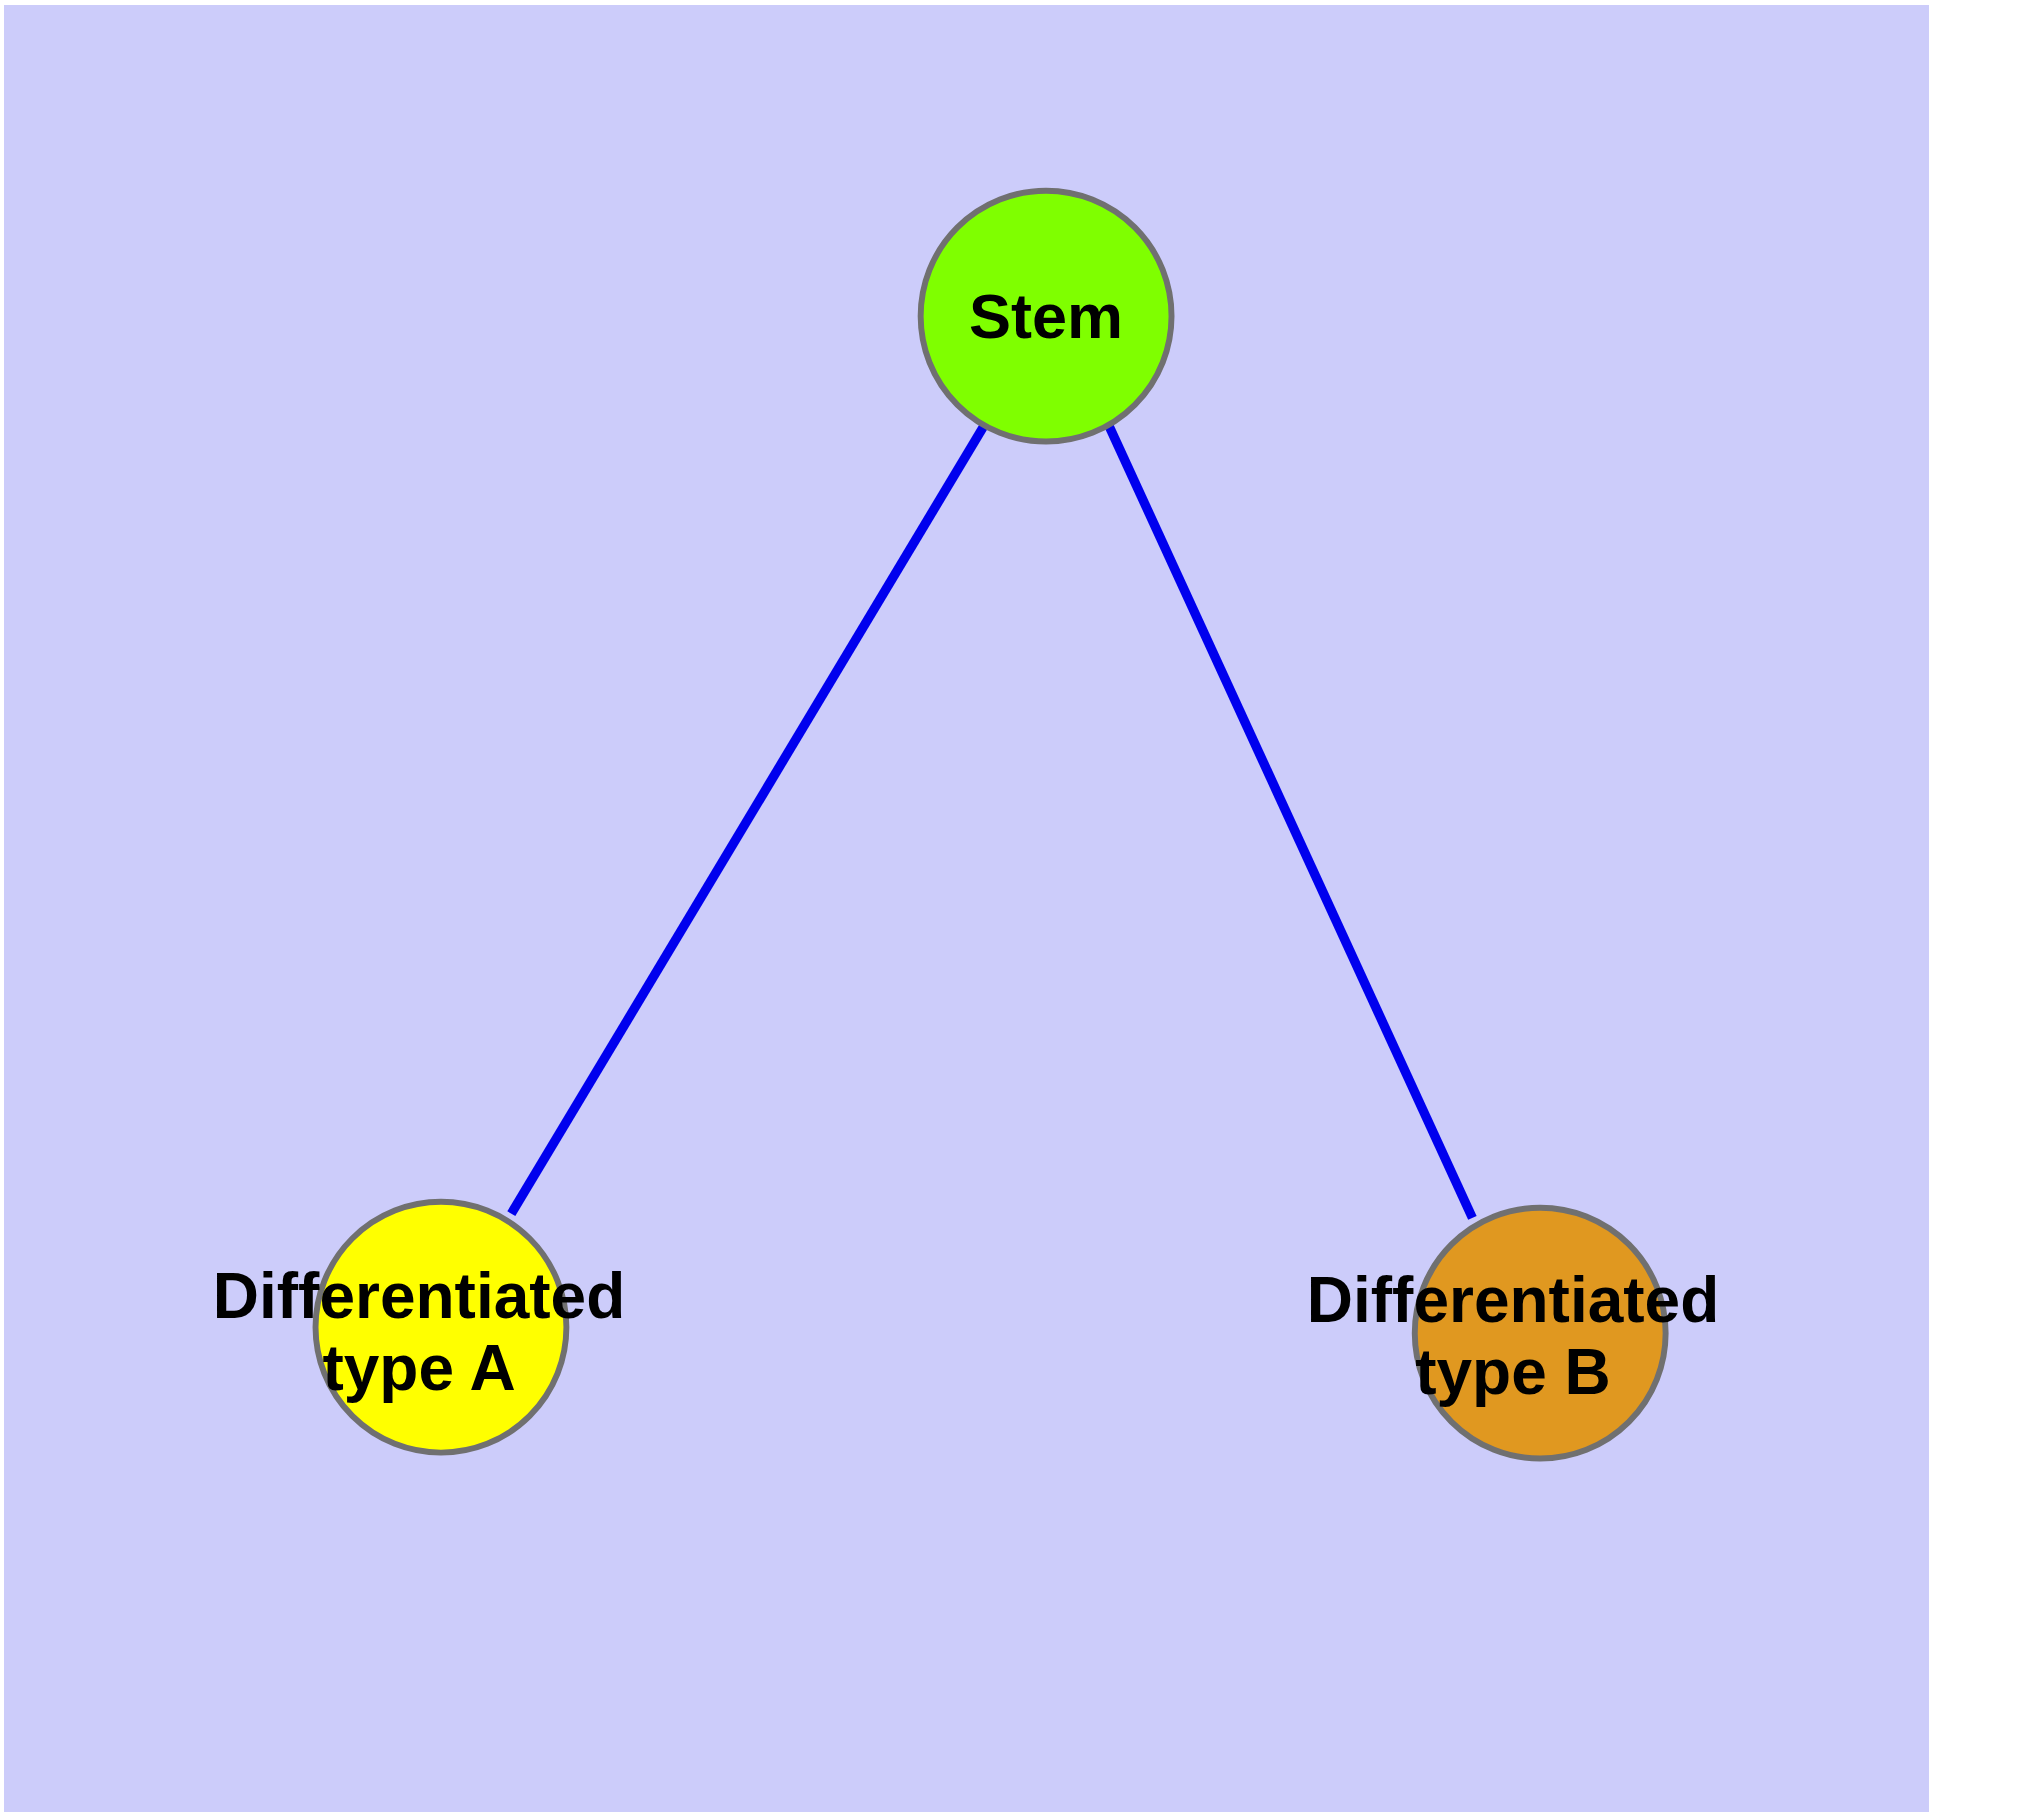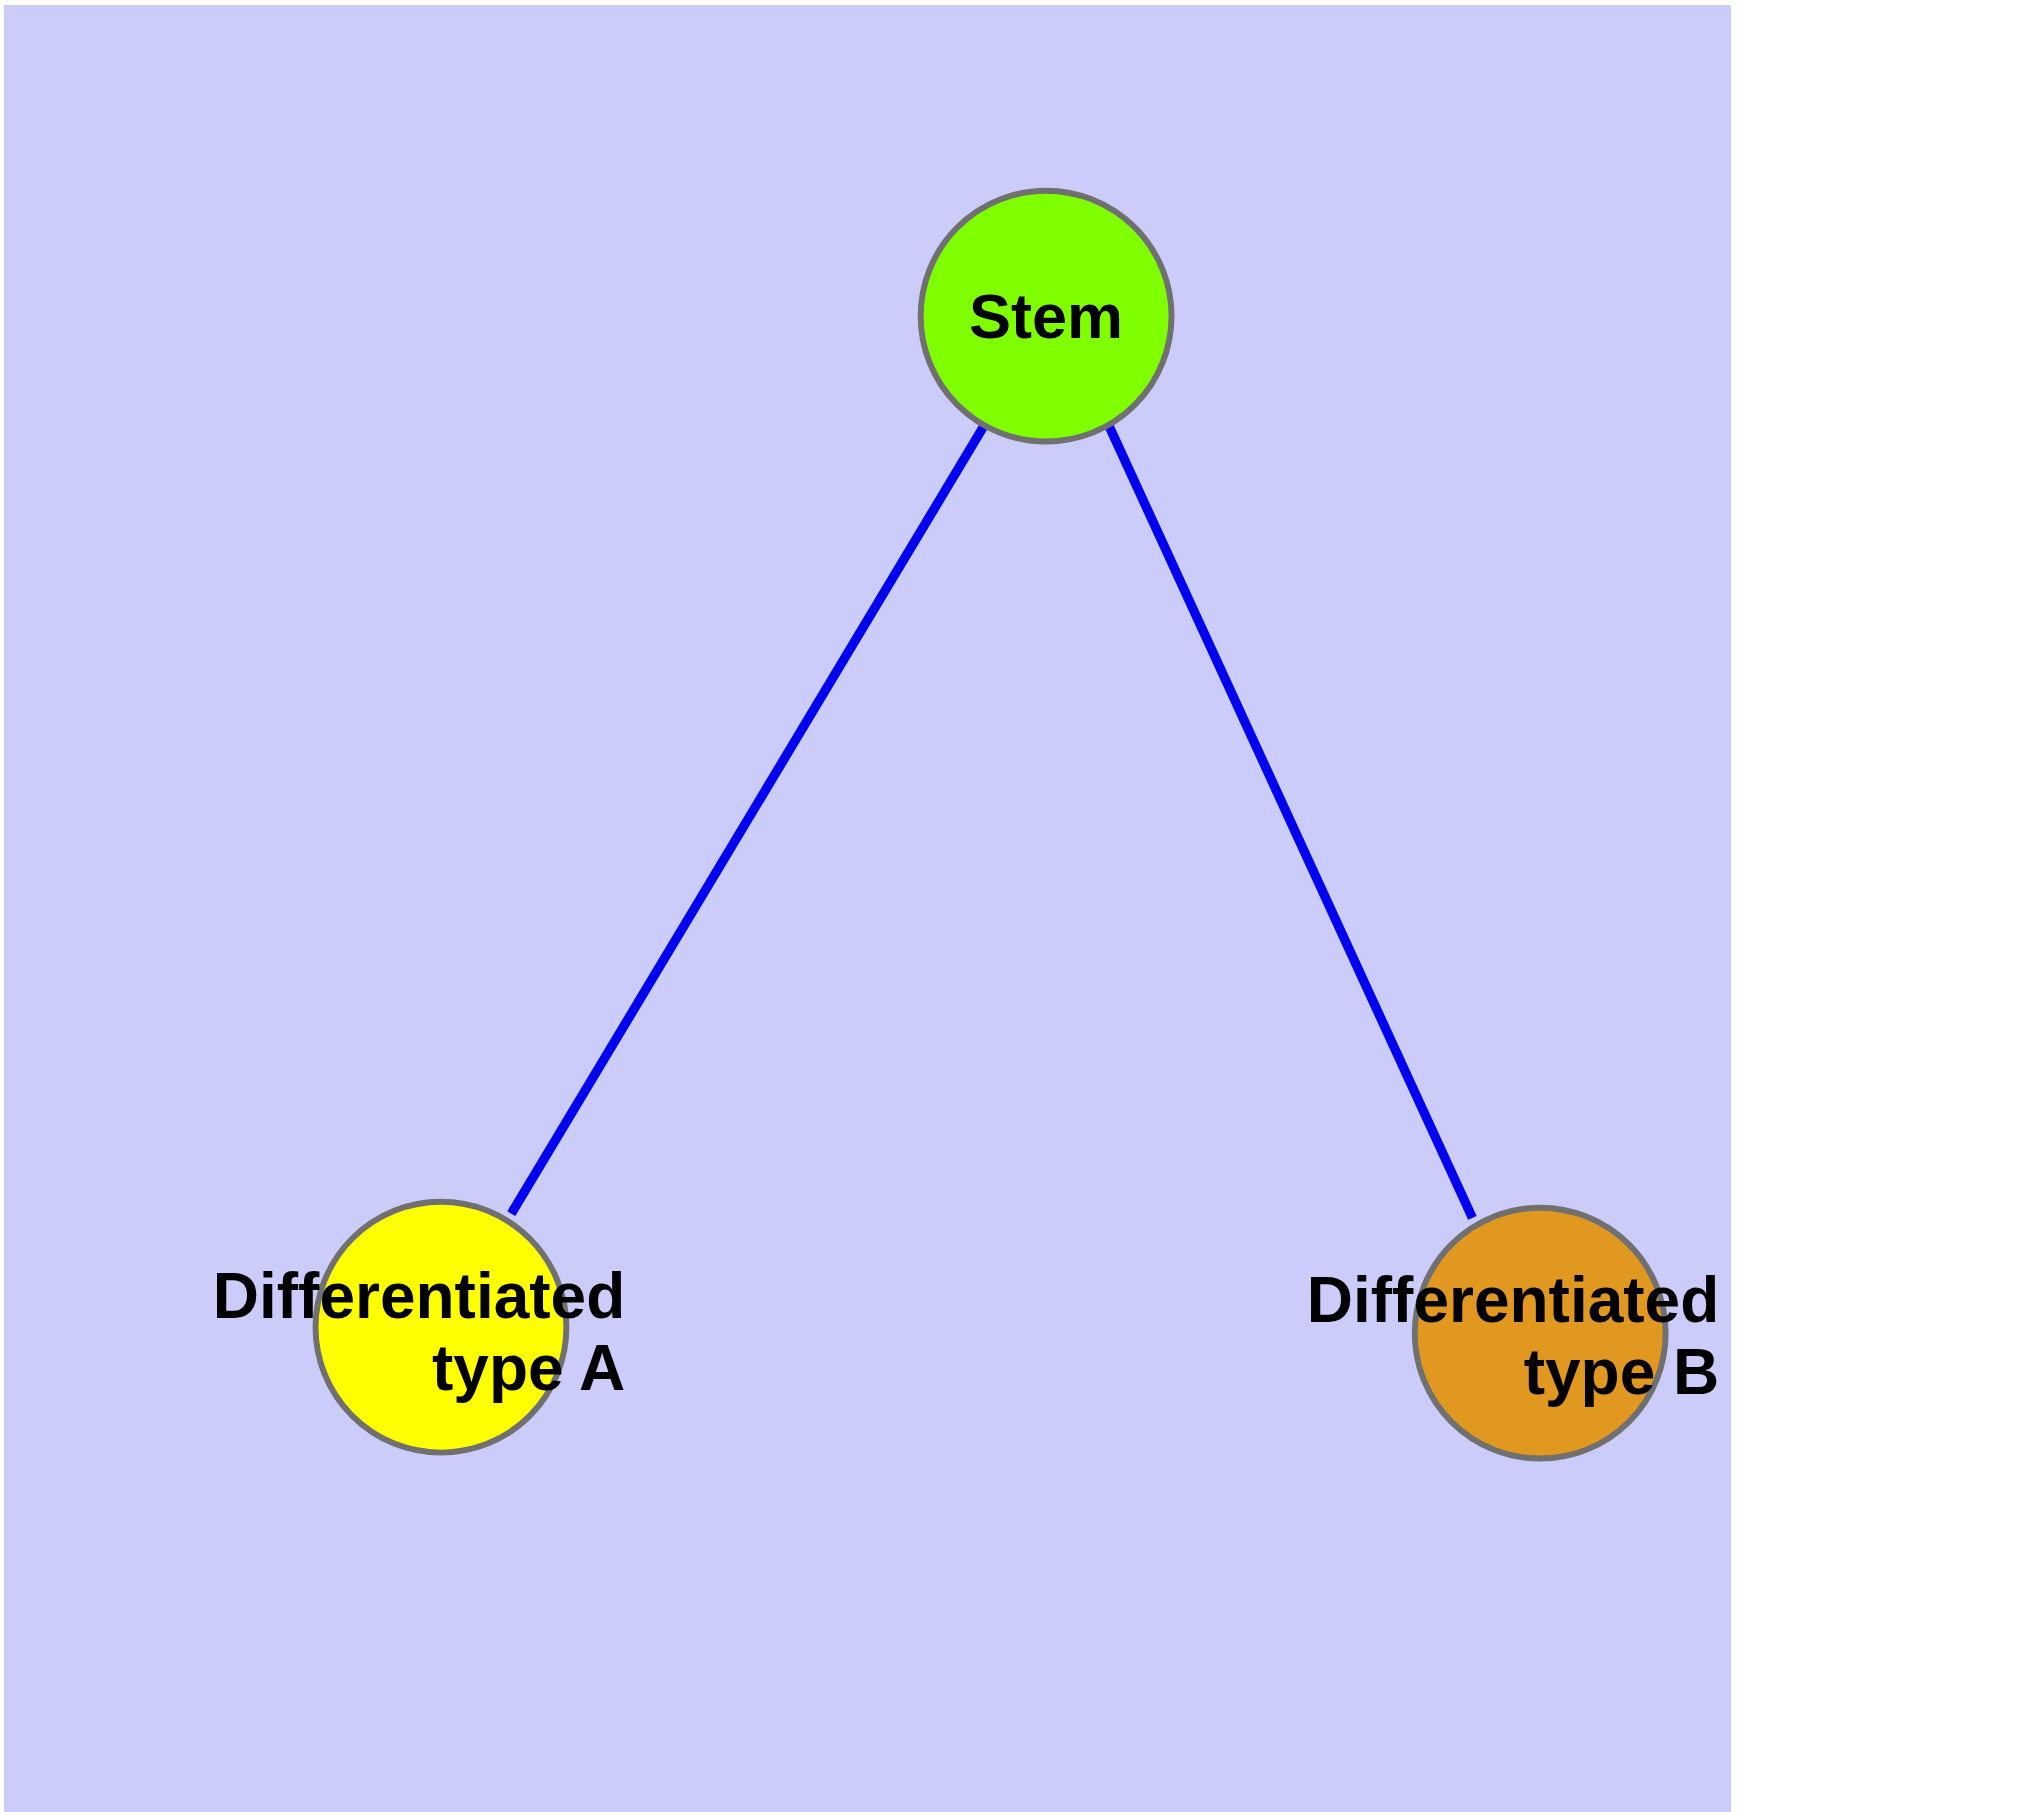--- a/index.html
+++ b/index.html
@@ -40,27 +40,26 @@
     line-height: 1.12;
     white-space: pre;
     transform: translate(-50%, -50%);
     pointer-events: none;
   }
   .label-stem {
     font-size: 63px;
   }
   .label-leaf {
     font-size: 64px;
-    text-align: right;
   }
 </style>
 </head>
 <body>
 
-<div id="canvas" style="width: 1731px; height: 1812px; background: rgb(255, 255, 255); text-decoration: underline;">
+<div id="canvas" style="width: 1929px; height: 1812px; background: rgb(255, 255, 255); text-decoration: underline;">
 
   <div id="plot-area" style="background: rgb(204, 204, 250);"></div>
 
   <svg id="graph-svg" viewBox="0 0 2384 2138" xmlns="http://www.w3.org/2000/svg">
 
     <g>
       <line class="graph-edge" id="edge0" x1="1161" y1="502" x2="603" y2="1432" stroke="#0000ee" stroke-width="11" stroke-linecap="butt"></line>
       <line class="graph-edge" id="edge1" x1="1308" y1="502" x2="1737" y2="1437" stroke="#0000ee" stroke-width="11" stroke-linecap="butt"></line>
     </g>
 

